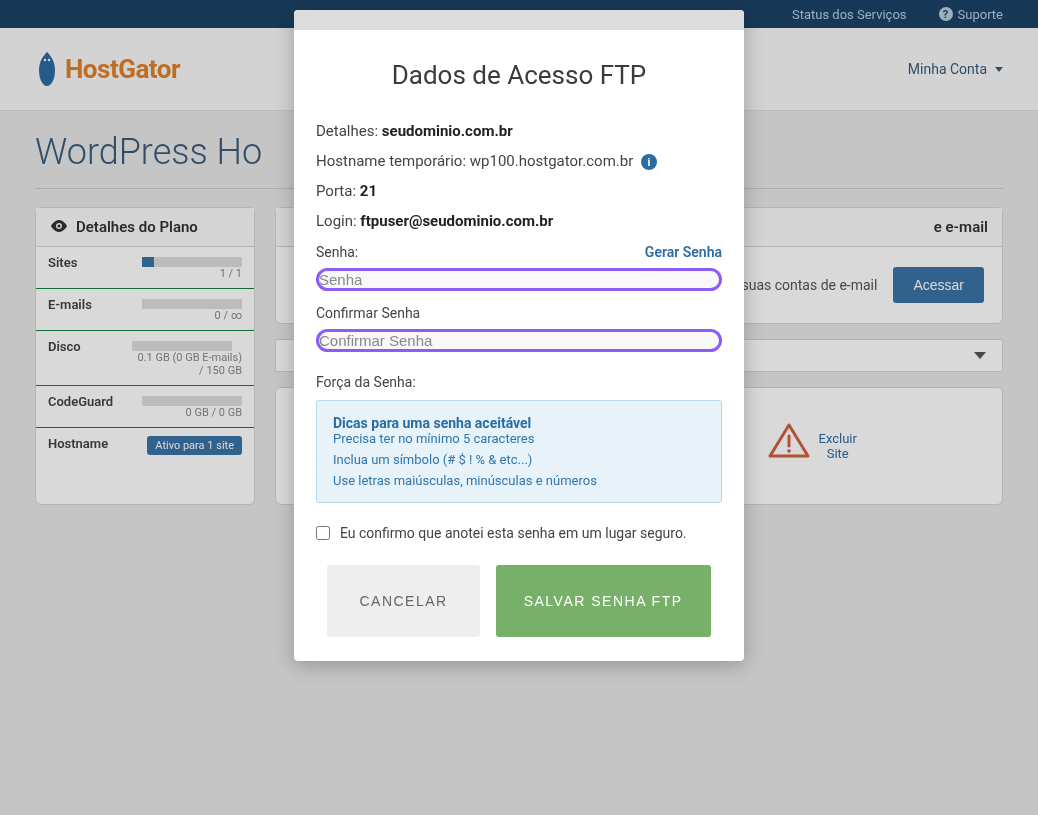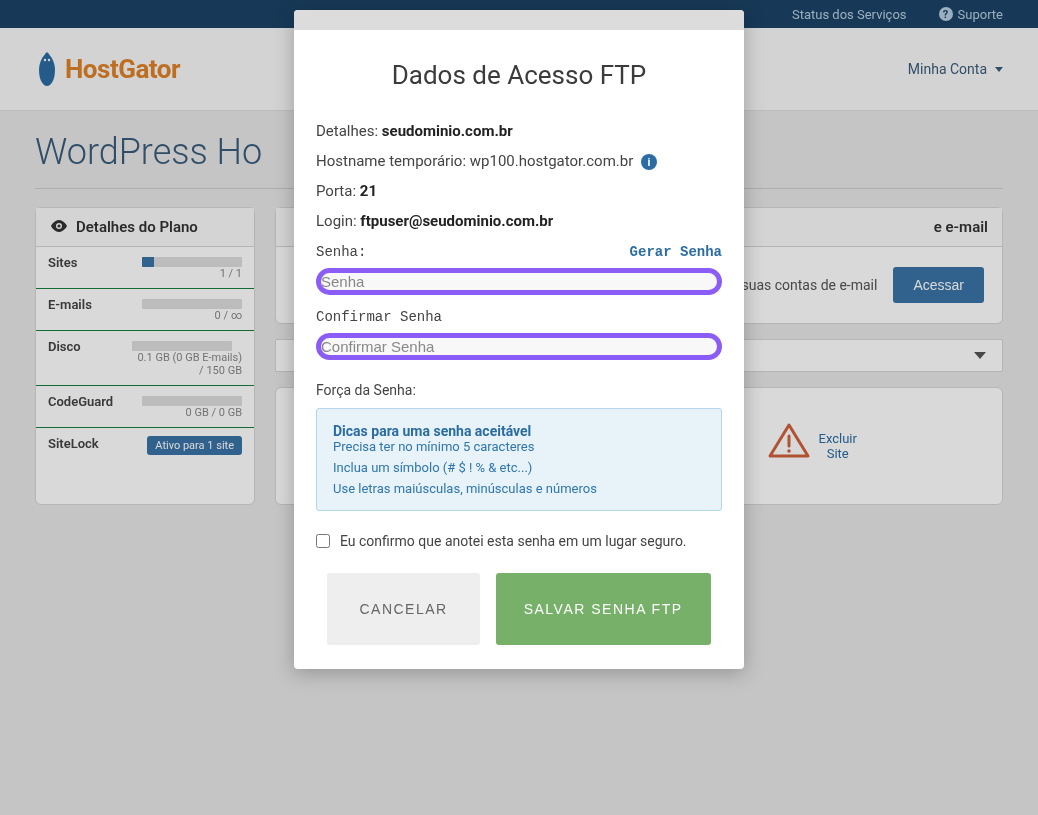--- a/index.html
+++ b/index.html
@@ -75,24 +75,24 @@
     .modal{background:#fff;width:450px;border-radius:4px;box-shadow:0 4px 20px rgba(0,0,0,0.25);}
     .modal-graybar{height:20px;background:#dcdcdc;border-radius:4px 4px 0 0;}
     .modal-body{padding:30px 22px 24px;}
     .modal-title{text-align:center;font-size:26px;font-weight:400;color:#3b3b3b;margin-bottom:32px;}
     .modal-desc{font-size:15px;color:#444;line-height:1.6;margin-bottom:16px;}
     .modal-desc a{color:#2b6ca3;text-decoration:none;}
     .info-line{font-size:15px;color:#444;margin-bottom:12px;}
     .info-line b{font-weight:700;color:#222;}
     .info-icon{display:inline-flex;width:16px;height:16px;border-radius:50%;background:#2b6ca3;color:#fff;align-items:center;justify-content:center;font-size:11px;font-weight:bold;margin-left:4px;vertical-align:middle;}
     .field-row{margin-top:14px;}
-    .field-header{display:flex;justify-content:space-between;align-items:flex-start;margin-bottom:8px;font-family:Liberation Mono, monospace;}
+    .field-header{display:flex;justify-content:space-between;align-items:flex-start;margin-bottom:8px;}
     .field-label{font-size:14px;color:#444;}
     .gen-pass{color:#2b6ca3;font-weight:600;font-size:14px;cursor:pointer;}
-    .text-input{width:100%;border:5px solid #8b5cf6;background:#f8f8f8;font-size:15px;color:#555;border-radius:14px;}
+    .text-input{width:100%;border:3px solid #8b5cf6;background:#f8f8f8;font-size:15px;color:#555;border-radius:14px;}
     .text-input::placeholder{color:#888;}
     .strength-label{margin-top:22px;font-size:14px;color:#444;}
     .tips-box{margin-top:10px;border:1px solid #b5d5e8;background:#e7f2f9;border-radius:3px;padding:14px 16px;}
     .tips-title{font-weight:700;color:#2b6ca3;font-size:14px;}
     .tips-line{color:#3077ad;font-size:13px;margin-bottom:6px;}
     .tips-line:last-child{margin-bottom:0;}
     .confirm-row{margin-top:22px;display:flex;align-items:center;gap:10px;font-size:14px;color:#444;}
     .confirm-row input{width:14px;height:14px;}
     .modal-footer{margin-top:24px;display:flex;justify-content:center;gap:16px;}
     .btn-cancel{background:#eeeeee;color:#666;border:none;padding:12px 32px;border-radius:3px;font-size:14px;letter-spacing:1.5px;cursor:pointer;}
@@ -182,21 +182,21 @@
           <div>
             <div class="progress-track">
                 <div class="progress-fill" style="width:0%"></div>
               </div>
             <div class="plan-value">0 GB / 0 GB</div>
           </div>
         </div>
       </div>
       <div class="plan-row">
         <div class="plan-item" style="align-items:center;">
-          <div class="plan-label">SiteLock</div>
+          <div class="plan-label">Hostname</div>
           <span class="badge-blue">Ativo para 1 site</span>
         </div>
       </div>
     </div>
 
     <div class="right-col">
       <div class="panel email-panel">
         <div class="panel-header" style="justify-content:flex-end;">
           <span>e e-mail</span>
         </div>

